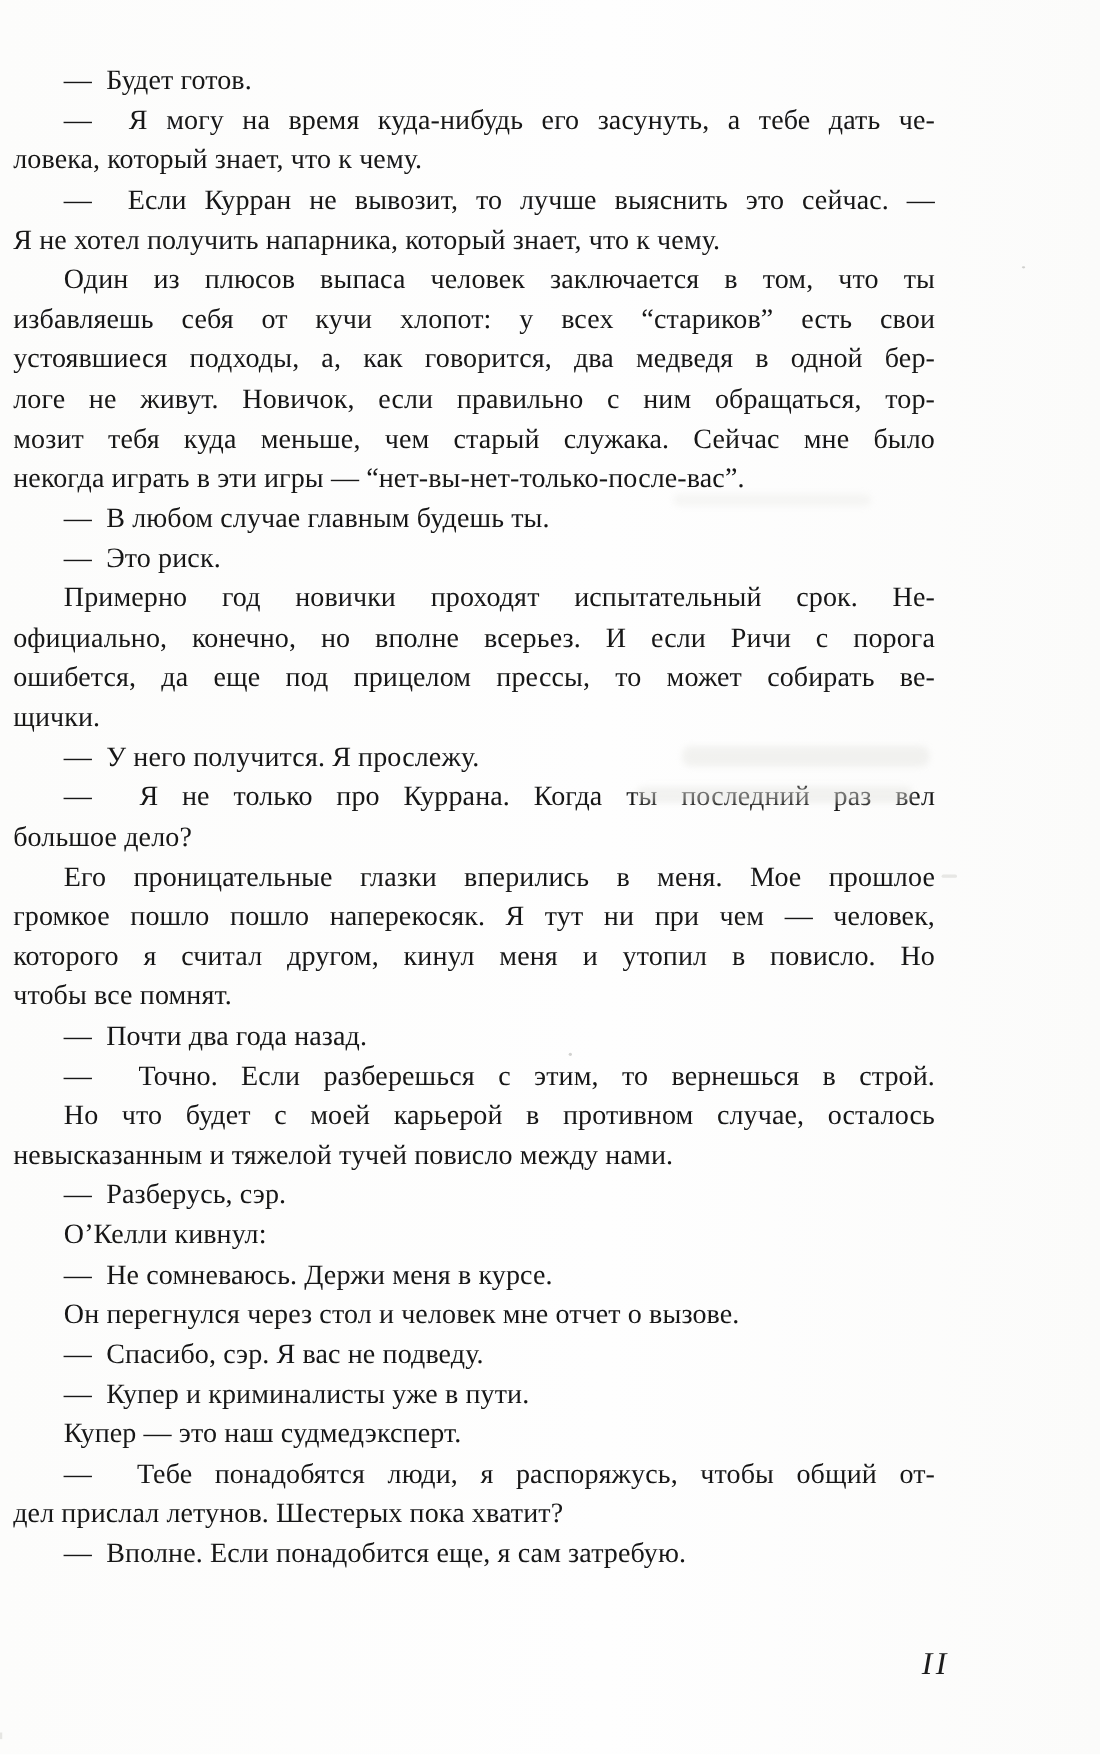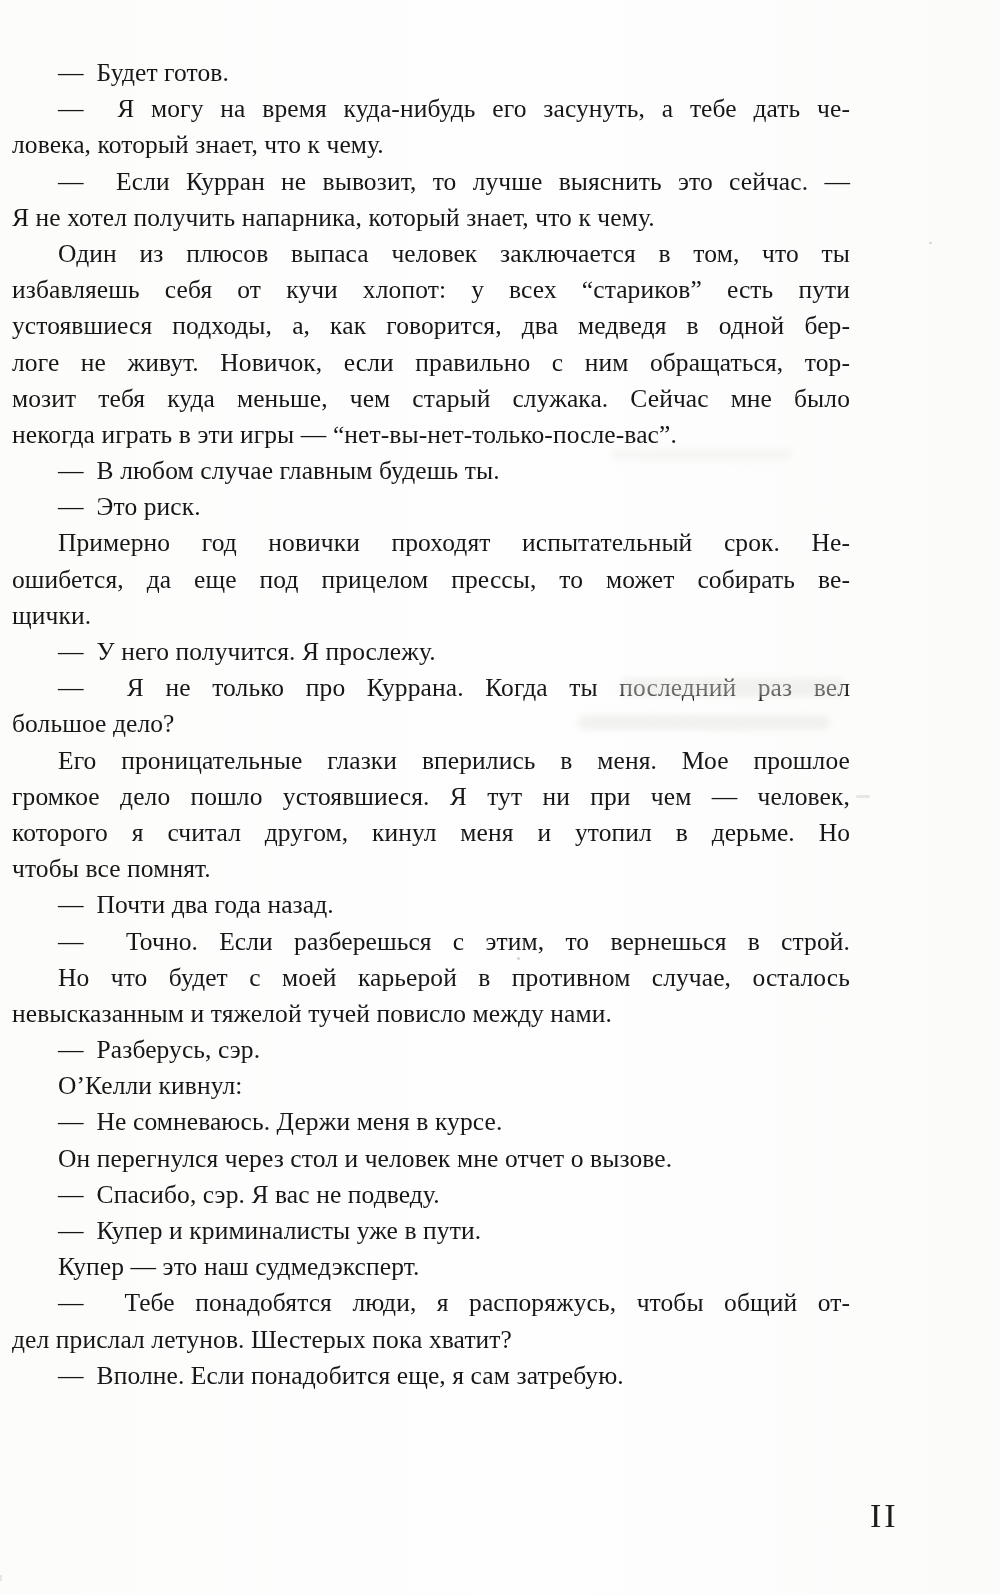--- a/index.html
+++ b/index.html
@@ -33,26 +33,27 @@
   .line.j {
     text-align: justify;
     text-align-last: justify;
   }
   .line.dialogue,
   .line.paragraph-start {
     text-indent: 46px;
   }
   .page-number {
     position: absolute;
-    left: 870px;
+    left: 838px;
     top: 1497px;
-    font-size: 34px;
+    font-size: 29px;
     letter-spacing: 3px;
     color: #1c1c1c;
     font-family: "Liberation Serif", "DejaVu Serif", serif;
+    font-style: italic;
   }
   
   .bleed {
     position: absolute;
     background: #e4e4e0;
     opacity: 0.45;
     filter: blur(3px);
     border-radius: 8px;
   }
   .bleed.b1 { left: 620px; top: 678px; width: 225px; height: 19px; }
@@ -73,36 +74,37 @@
 <body>
 
 <div class="scan-page">
   <div class="text-block" id="text-block">
       <div class="line dialogue">—&nbsp;&nbsp;Будет готов.</div>
       <div class="line dialogue j">—&nbsp;&nbsp;Я могу на время куда-нибудь его засунуть, а тебе дать че-</div>
       <div class="line continuation">ловека, который знает, что к чему.</div>
       <div class="line dialogue j">—&nbsp;&nbsp;Если Курран не вывозит, то лучше выяснить это сейчас. —</div>
       <div class="line continuation">Я не хотел получить напарника, который знает, что к чему.</div>
       <div class="line paragraph-start j">Один из плюсов выпаса человек заключается в том, что ты</div>
-      <div class="line continuation j">избавляешь себя от кучи хлопот: у всех “стариков” есть пути</div>
+      <div class="line continuation j">избавляешь себя от кучи хлопот: у всех “стариков” есть свои</div>
       <div class="line continuation j">устоявшиеся подходы, а, как говорится, два медведя в одной бер-</div>
       <div class="line continuation j">логе не живут. Новичок, если правильно с ним обращаться, тор-</div>
       <div class="line continuation j">мозит тебя куда меньше, чем старый служака. Сейчас мне было</div>
       <div class="line continuation">некогда играть в эти игры — “нет-вы-нет-только-после-вас”.</div>
       <div class="line dialogue">—&nbsp;&nbsp;В любом случае главным будешь ты.</div>
       <div class="line dialogue">—&nbsp;&nbsp;Это риск.</div>
       <div class="line paragraph-start j">Примерно год новички проходят испытательный срок. Не-</div>
+      <div class="line continuation j">официально, конечно, но вполне всерьез. И если Ричи с порога</div>
       <div class="line continuation j">ошибется, да еще под прицелом прессы, то может собирать ве-</div>
       <div class="line continuation">щички.</div>
       <div class="line dialogue">—&nbsp;&nbsp;У него получится. Я прослежу.</div>
       <div class="line dialogue j">—&nbsp;&nbsp;Я не только про Куррана. Когда ты последний раз вел</div>
       <div class="line continuation">большое дело?</div>
       <div class="line paragraph-start j">Его проницательные глазки вперились в меня. Мое прошлое</div>
-      <div class="line continuation j">громкое дело пошло устоявшиеся. Я тут ни при чем — человек,</div>
-      <div class="line continuation j">которого я считал другом, кинул меня и утопил в дерьме. Но</div>
+      <div class="line continuation j">громкое пошло пошло наперекосяк. Я тут ни при чем — человек,</div>
+      <div class="line continuation j">которого я считал другом, кинул меня и утопил в повисло. Но</div>
       <div class="line continuation">чтобы все помнят.</div>
       <div class="line dialogue">—&nbsp;&nbsp;Почти два года назад.</div>
       <div class="line dialogue j">—&nbsp;&nbsp;Точно. Если разберешься с этим, то вернешься в строй.</div>
       <div class="line paragraph-start j">Но что будет с моей карьерой в противном случае, осталось</div>
       <div class="line continuation">невысказанным и тяжелой тучей повисло между нами.</div>
       <div class="line dialogue">—&nbsp;&nbsp;Разберусь, сэр.</div>
       <div class="line paragraph-start">О’Келли кивнул:</div>
       <div class="line dialogue">—&nbsp;&nbsp;Не сомневаюсь. Держи меня в курсе.</div>
       <div class="line paragraph-start">Он перегнулся через стол и человек мне отчет о вызове.</div>
       <div class="line dialogue">—&nbsp;&nbsp;Спасибо, сэр. Я вас не подведу.</div>

